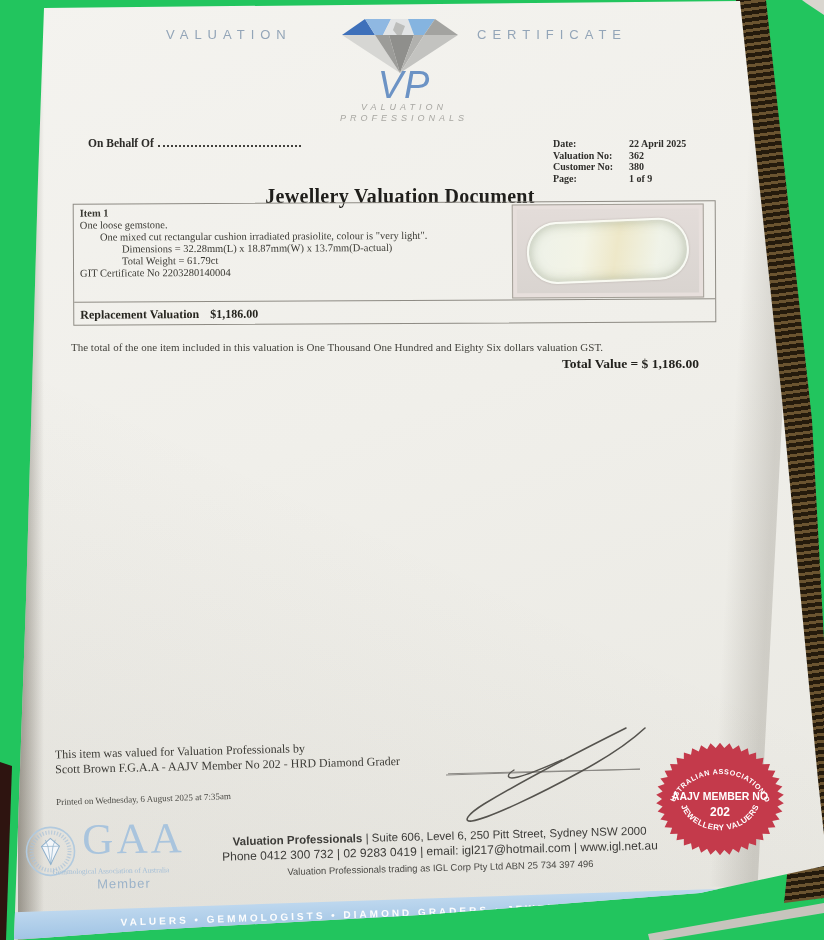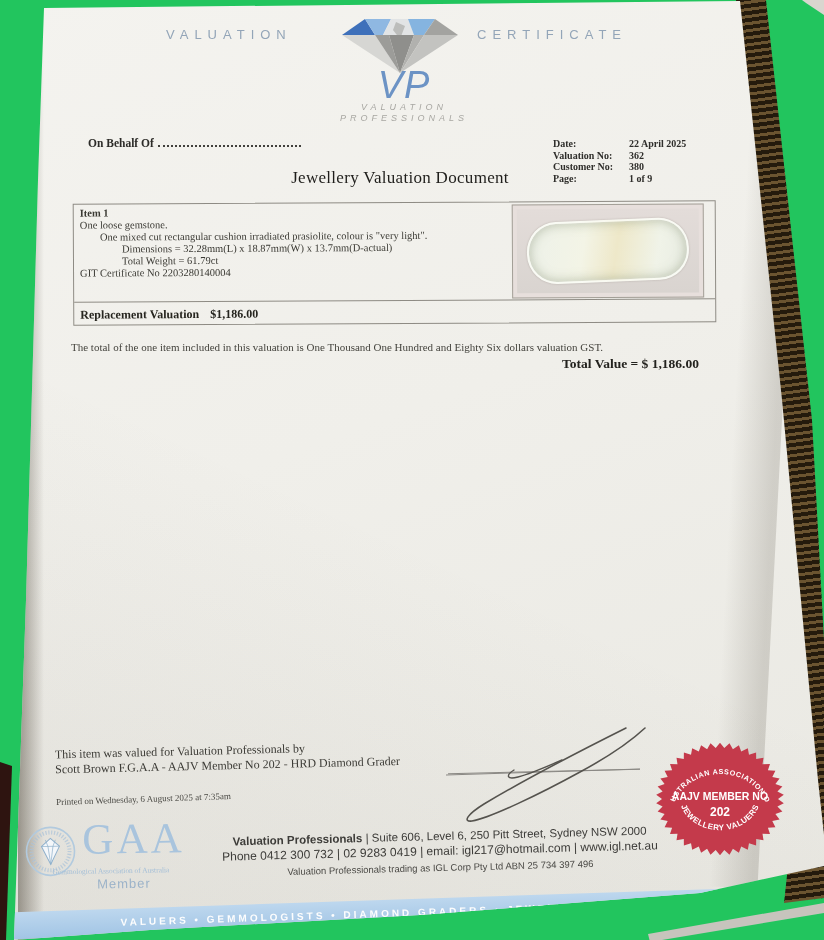--- a/index.html
+++ b/index.html
@@ -31,22 +31,22 @@
   .center-col{position:absolute;left:304px;top:0;width:200px;text-align:center;font-style:italic;}
   .monogram{margin-top:68px;font-family:"Liberation Sans",sans-serif;font-size:38px;
     color:#6c93c5;letter-spacing:1px;line-height:34px;}
   .brand-sub{font-family:"Liberation Sans",sans-serif;font-size:9px;letter-spacing:4px;
     color:#a8a7a2;line-height:11px;}
   
   .behalf{position:absolute;left:88px;top:136px;font-size:11.5px;font-weight:bold;color:#2c2b28;}
   .dotted-leader{display:inline-block;width:143px;height:9px;border-bottom:2.5px dotted #41403c;margin-left:4px;}
   .meta{position:absolute;left:553px;top:138px;font-size:10px;font-weight:bold;color:#2f2e2b;line-height:11.5px;}
   .meta .lab{display:inline-block;width:76px;}
-  .doc-title{position:absolute;left:240px;top:168px;width:320px;text-align:center;
-    font-size:17px;font-weight:normal;color:#1f1e1b;letter-spacing:0.3px;}
+  .doc-title{position:absolute;left:240px;top:185px;width:320px;text-align:center;
+    font-size:20px;font-weight:bold;color:#1f1e1b;letter-spacing:0.3px;}
   
   .item-box{position:absolute;left:73px;top:202px;width:641px;height:120px;
     border:1px solid #8e8b84;transform:rotate(-0.3deg);font-size:10.5px;line-height:12px;color:#3a3933;}
   .item-lines{padding:3px 6px;}
   .ind1{padding-left:20px;} .ind2{padding-left:42px;}
   .item-head{font-weight:bold;}
   .gem-frame{position:absolute;left:438px;top:2px;width:192px;height:94px;
     border:1px solid #a39f97;background:#e7dfdc;padding:4px;box-sizing:border-box;}
   .gem-photo{width:100%;height:100%;background:linear-gradient(180deg,#e3dcd9,#d9d4d0);
     display:flex;align-items:center;justify-content:center;}

